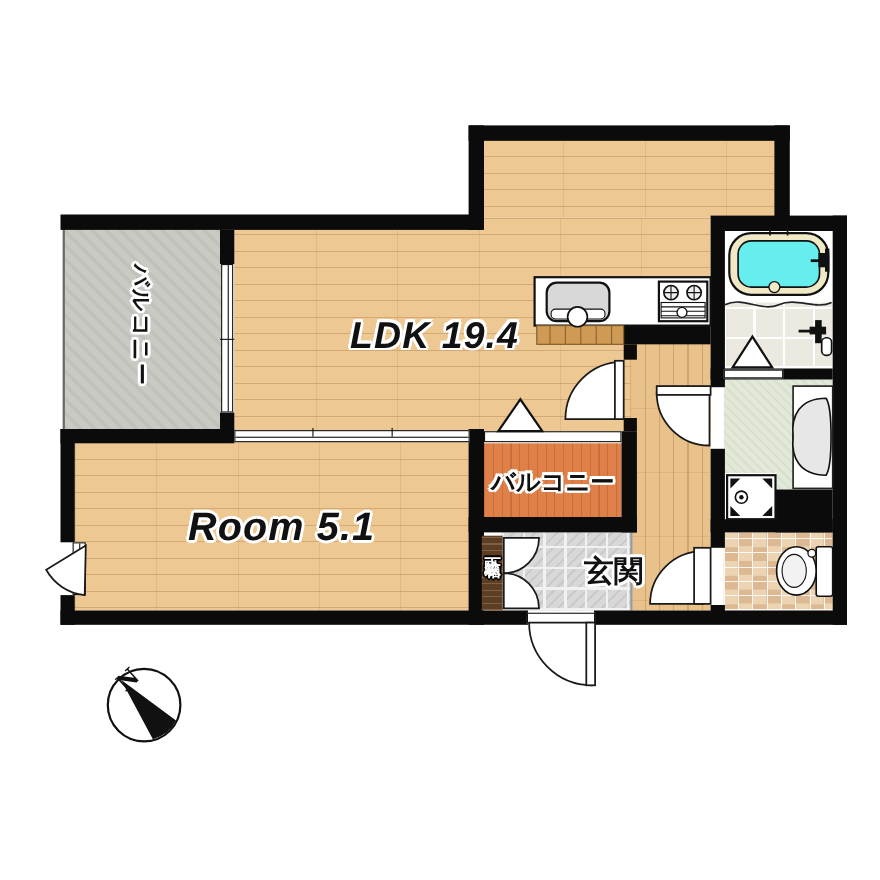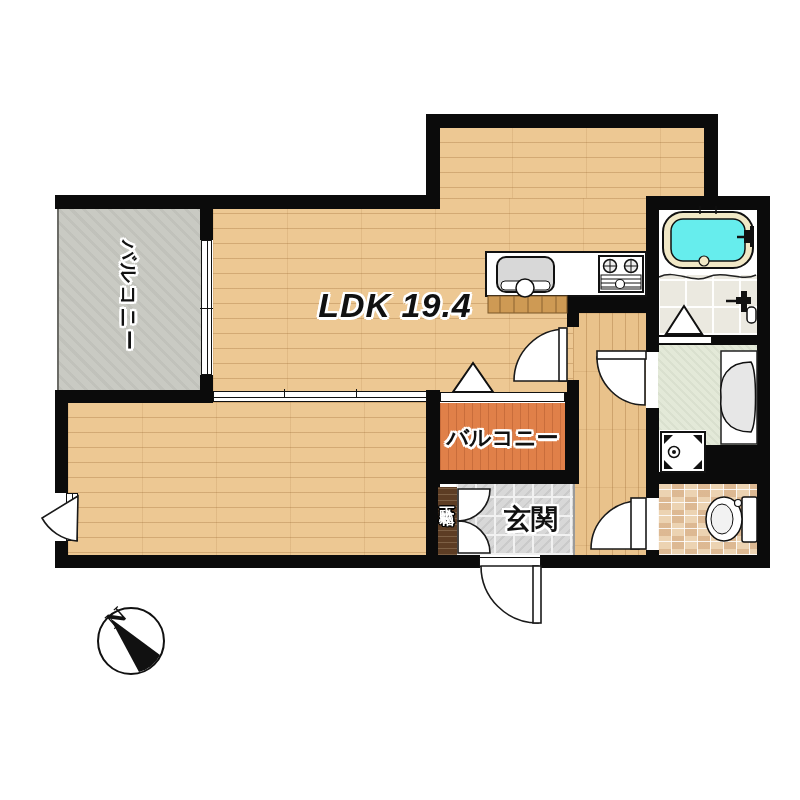--- a/index.html
+++ b/index.html
@@ -205,19 +205,20 @@
     <path d="M78,496 L42,518 A45,45 0 0 0 77,541 Z" fill="#ffffff" stroke="#1a1a1a" stroke-width="1.6"></path>
 
     <g>
       <circle cx="131" cy="641" r="33" fill="#ffffff" stroke="#111" stroke-width="2"></circle>
       <path d="M110,618 L139,672 A33,33 0 0 0 160,655 Z" fill="#111"></path>
       <text x="106" y="625" transform="rotate(-42 116 617)" font-size="21" font-weight="bold" font-family="DejaVu Serif, serif" fill="#111">N</text>
     </g>
   </svg>
 
   <div class="abs lbl big-room halo-w" style="left:305px;top:286px;width:180px;">LDK 19.4</div>
+  <div class="abs lbl big-room halo-w" style="left:166px;top:458px;width:180px;font-size:36px;">Room 5.1</div>
   <div class="abs lbl halo-w" style="left:436px;top:423px;width:133px;font-size:22px;font-weight:800;">バルコニー</div>
-  <div class="abs lbl halo-w" style="left:477px;top:501px;width:108px;font-size:27px;font-weight:800;">玄関</div>
+  <div class="abs lbl halo-w" style="left:477px;top:501px;width:108px;font-size:27px;font-weight:800;text-align:right;">玄関</div>
   <div class="abs lbl halo-b" style="left:440px;top:495px;width:16px;font-size:15px;font-weight:700;color:#fff;
               writing-mode:vertical-rl;text-orientation:upright;letter-spacing:2px;">下駄箱</div>
   <div class="abs lbl halo-w" style="left:71px;top:284px;width:118px;height:24px;font-size:20px;font-weight:700;
               letter-spacing:2px;transform:rotate(90deg);">バルコニー</div>
 </div>
 
 </body></html>

